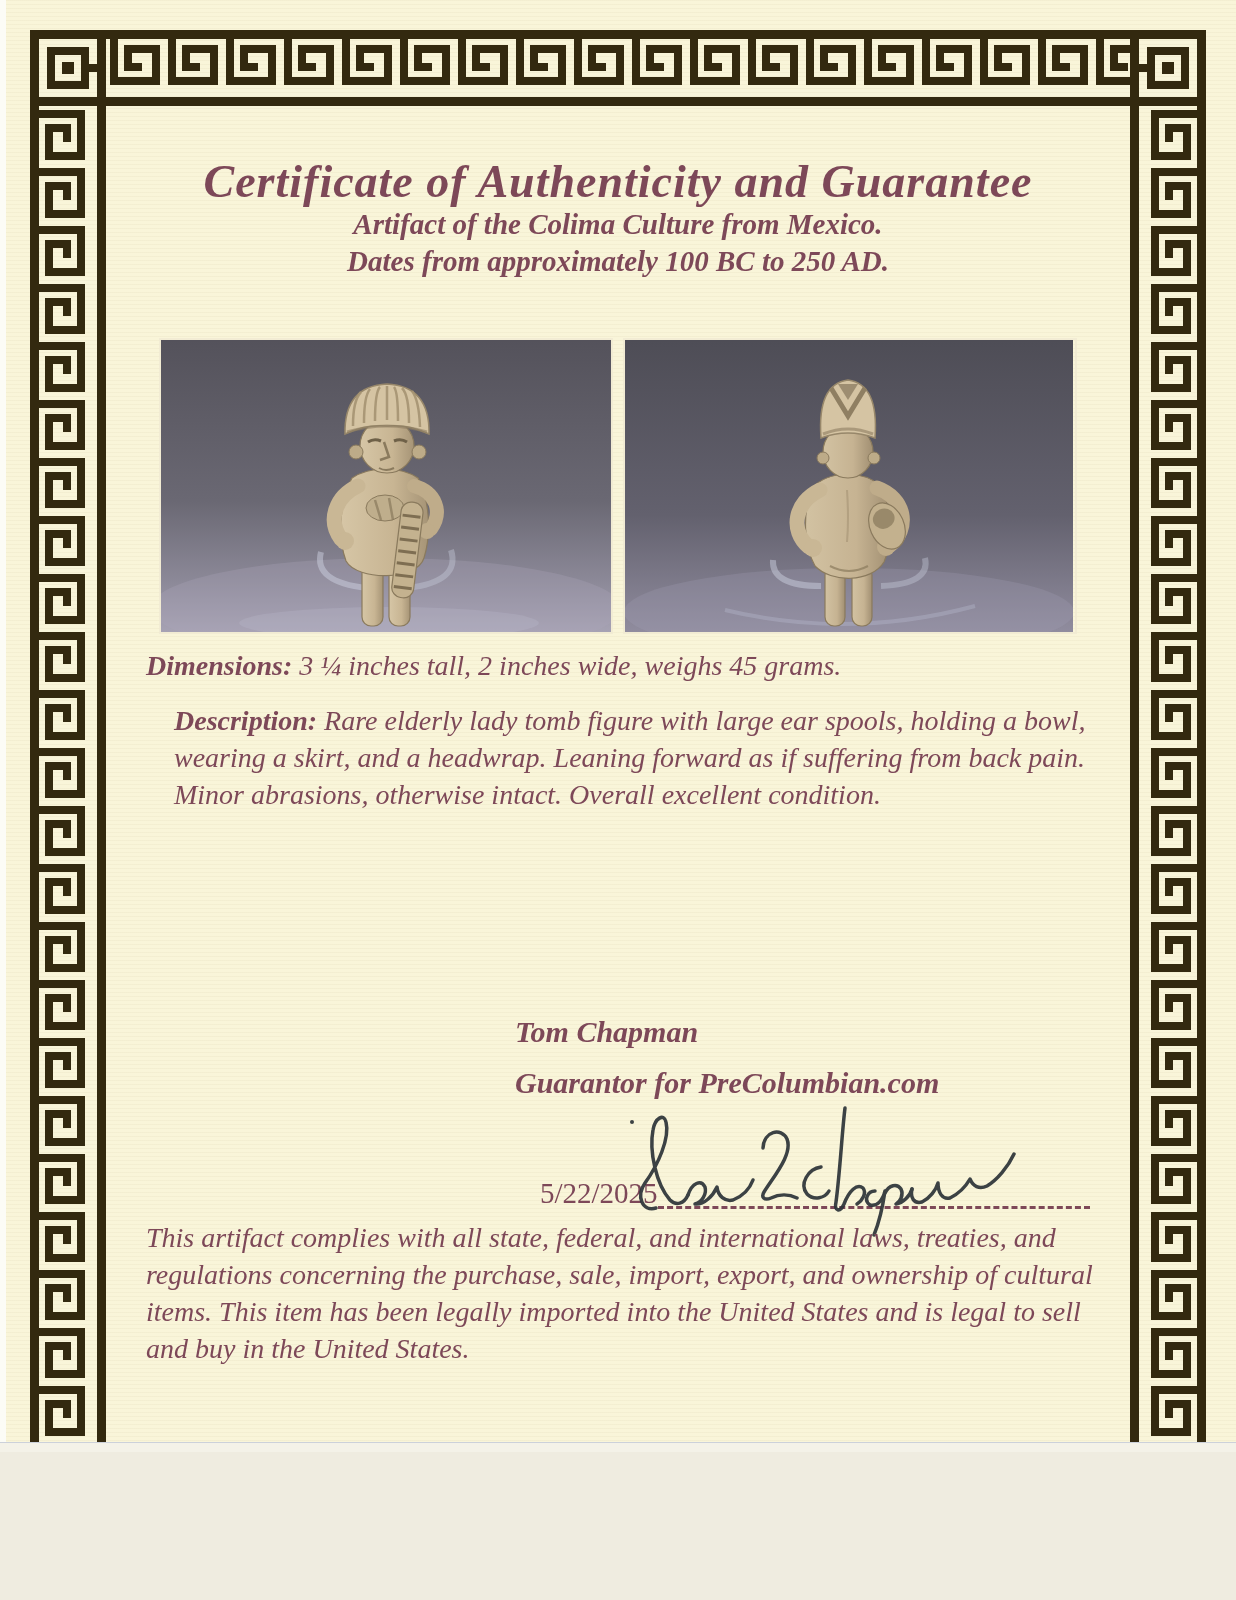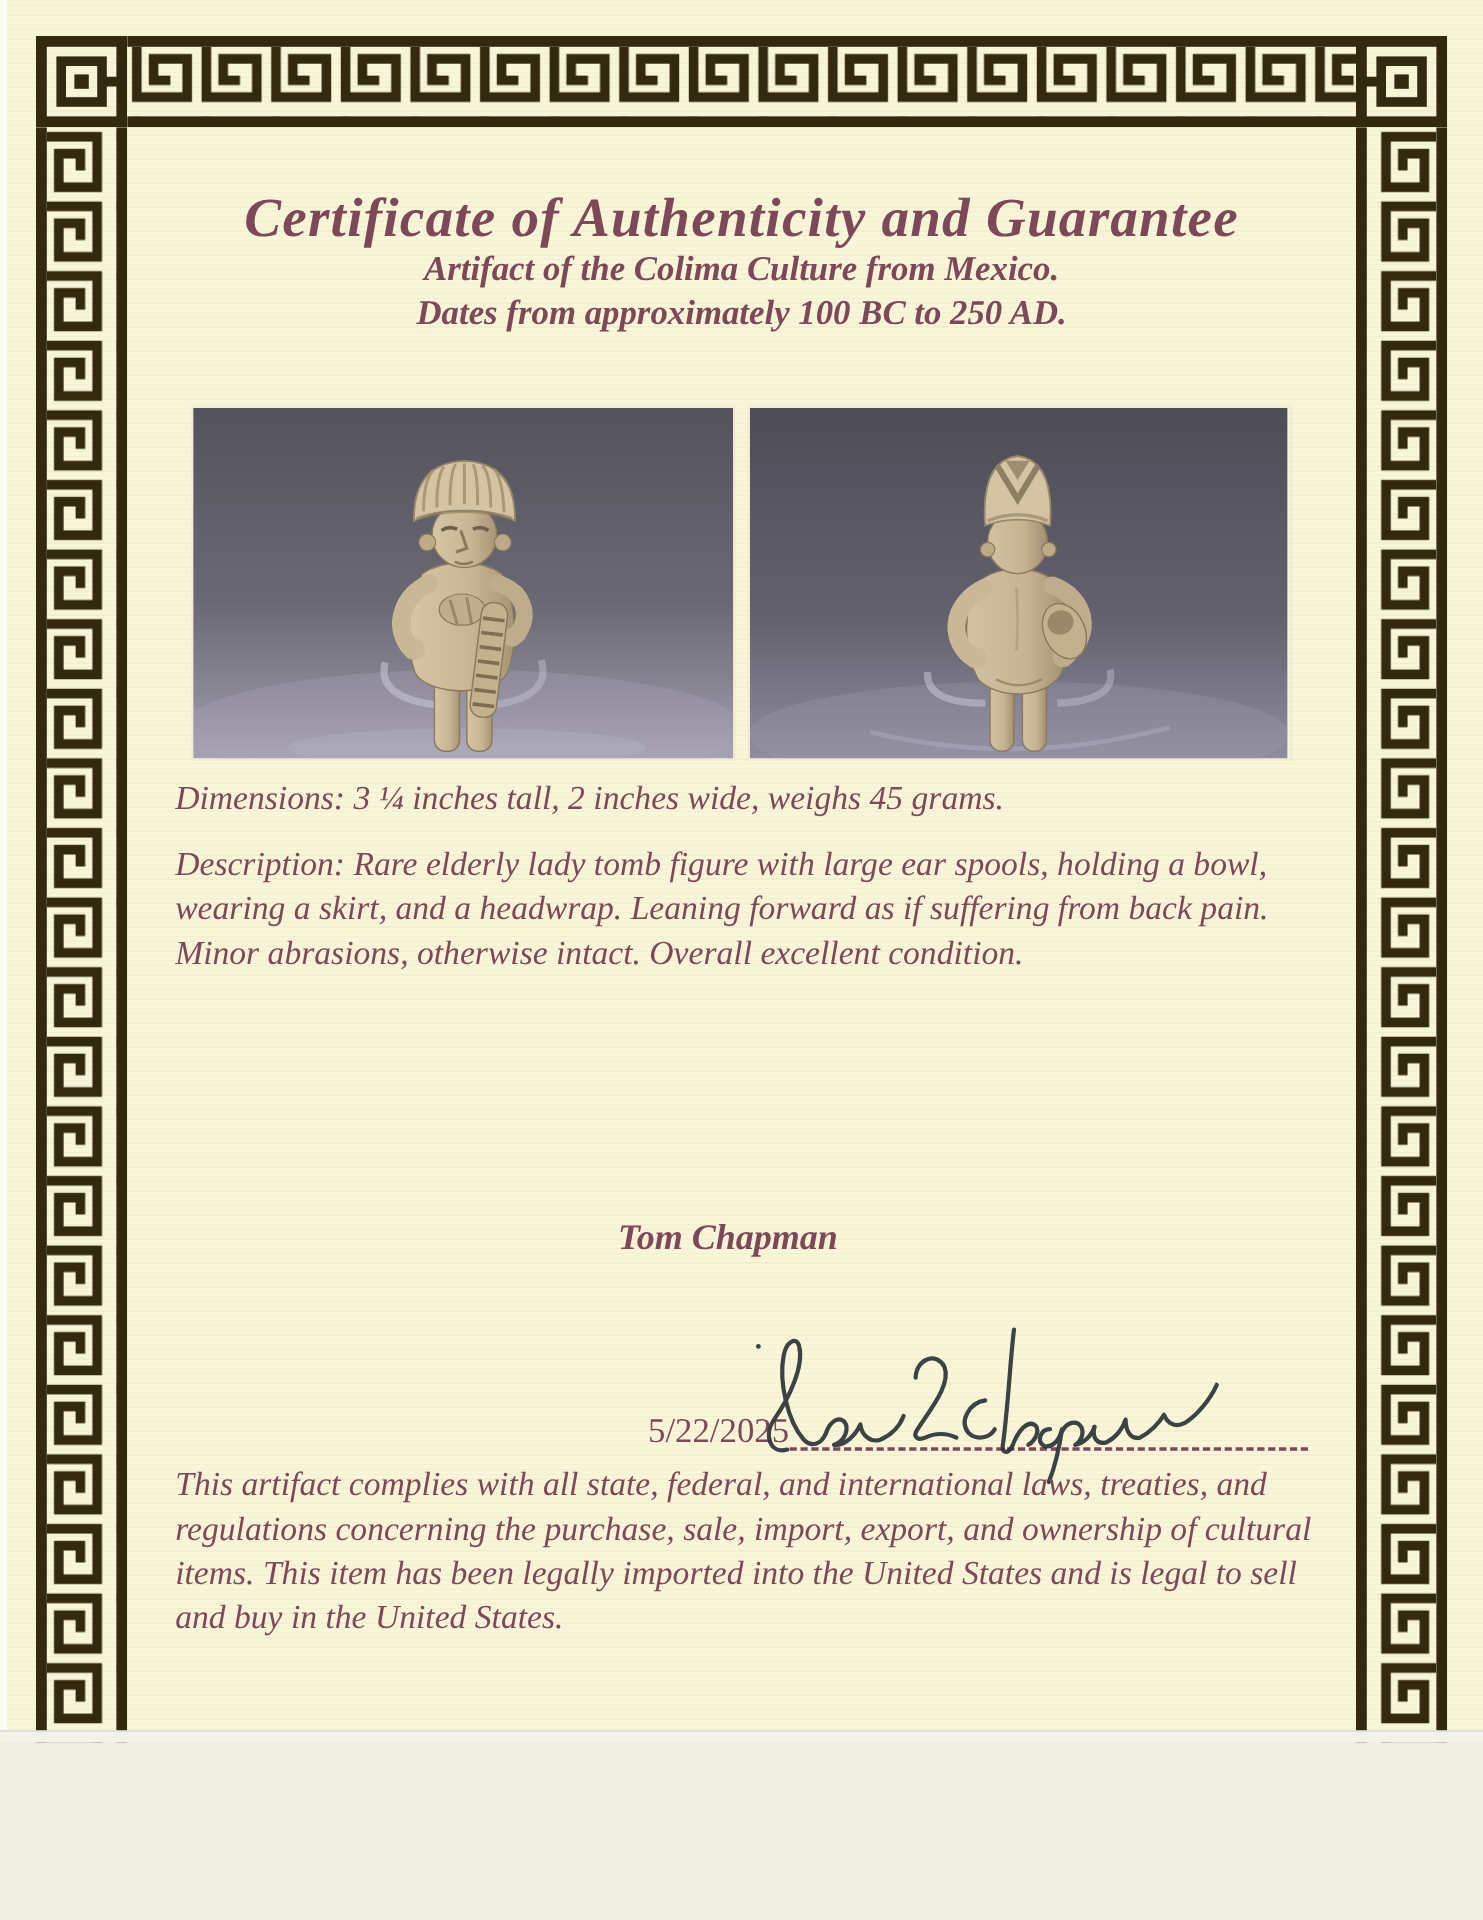--- a/index.html
+++ b/index.html
@@ -33,23 +33,23 @@
   }
   .photos{
     left:106px;right:106px;top:340px;height:292px;
     display:flex;justify-content:center;gap:14px;
   }
   .photo{width:450px;height:292px;position:relative;box-shadow:0 0 0 2px rgba(240,234,210,0.8);}
   .para{
     left:146px;width:958px;margin:0;
     font-size:28px;font-style:italic;line-height:37px;text-align:left;
   }
-  .para .lbl{font-weight:normal;}
+  .para .lbl{font-weight:bold;}
   .dimensions{top:647px;}
-  .description{top:702px;}
+  .description{top:702px;margin-left:28px;}
   .provenance{top:857px;}
   .signer-name{left:515px;top:1015px;font-size:30px;font-weight:bold;font-style:italic;}
   .signer-role{left:515px;top:1066px;font-size:30px;font-weight:bold;font-style:italic;}
   .sign-date{left:540px;top:1177px;font-size:29px;}
   .sign-line{
     left:658px;top:1175px;width:432px;height:31px;
     border-bottom:3px dashed var(--text-maroon);
   }
   .signature-svg{left:612px;top:1092px;pointer-events:none;}
   .legal{top:1219px;width:978px;}
@@ -242,20 +242,21 @@
   <p class="abs para dimensions">
     <span class="lbl">Dimensions:</span><span> 3 ¼ inches tall, 2 inches wide, weighs 45 grams.</span>
   </p>
 
   <p class="abs para description">
     <span class="lbl">Description:</span><span> Rare elderly lady tomb figure with large ear spools, holding a bowl, wearing a skirt, and a headwrap. Leaning forward as if suffering from back pain. Minor abrasions, otherwise intact. Overall excellent condition.</span>
   </p>
 
 
   <div class="abs signer-name">Tom Chapman</div>
+  <div class="abs signer-role">Guarantor for PreColumbian.com</div>
 
   <div class="abs sign-date">5/22/2025</div>
   <div class="abs sign-line"></div>
 
   <svg class="abs signature-svg" width="430" height="145" viewBox="0 0 430 145" role="img" aria-label="Tom2Chapman">
     <g fill="none" stroke="var(--signature-ink)" stroke-width="3.5" stroke-linecap="round" stroke-linejoin="round" opacity="0.92">
       <circle cx="20" cy="30" r="2" fill="var(--signature-ink)" stroke="none"></circle>
       <path d="M44,116 C30,120 24,104 33,91 C46,73 58,46 54,30 C52,21 43,26 41,38 C37,59 44,92 58,108 C64,114 72,112 76,103"></path>
       <path d="M76,103 C80,91 89,87 93,95 C95,102 90,110 83,112 C92,113 101,104 105,95 C106,104 113,110 121,108 C131,104 138,96 141,88"></path>
       <path d="M151,56 C152,39 169,35 175,47 C181,62 162,84 152,100 C149,105 152,109 159,106 C167,102 177,102 185,106"></path>

